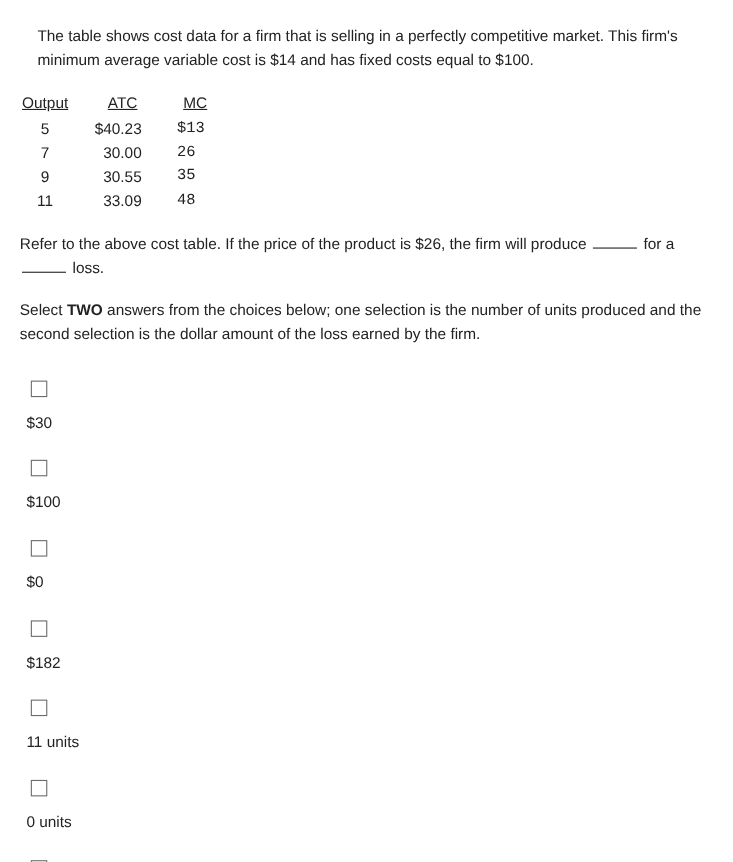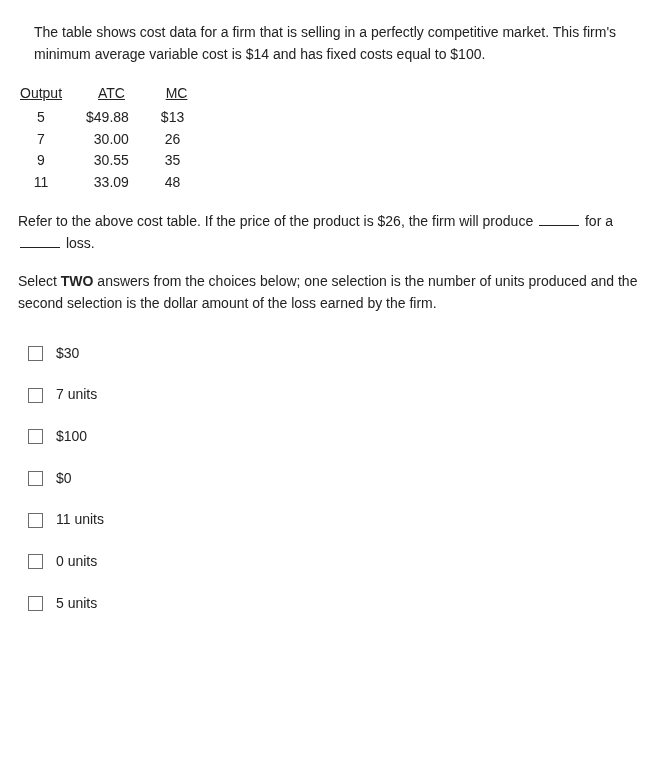--- a/index.html
+++ b/index.html
@@ -23,35 +23,35 @@
     text-decoration: underline;
     padding: 2px 22px 2px 2px;
     text-align: center;
   }
   .cost-table td {
     padding: 0 22px 0 2px;
     text-align: center;
   }
   .cost-table td.out { text-align: center; }
   .cost-table td.atc { text-align: right; padding-right: 30px; }
-  .cost-table td.mc  { text-align: center; padding-right: 30px; }
+  .cost-table td.mc  { text-align: left; padding-right: 30px; font-family: Liberation Mono, monospace; }
   .blank {
     display: inline-block;
     border-bottom: 1px solid #222;
     width: 40px;
     vertical-align: baseline;
     margin: 0 2px;
   }
   .para { margin: 17px 0 14px 0; }
   .choices { margin-top: 18px; }
   .choice {
     display: flex;
-    align-items: center;
     padding: 10px 6px;
     gap: 10px;
+    flex-direction: column;
   }
   .cb {
     appearance: none;
     width: 15px;
     height: 15px;
     border: 1.5px solid #6b6b6b;
     background: #fff;
     cursor: pointer;
     flex: 0 0 auto;
   }
@@ -67,21 +67,21 @@
   <thead>
     <tr>
       <th>Output</th>
       <th>ATC</th>
       <th>MC</th>
     </tr>
   </thead>
   <tbody>
     <tr>
       <td class="out">5</td>
-      <td class="atc">$49.88</td>
+      <td class="atc">$40.23</td>
       <td class="mc">$13</td>
     </tr>
     <tr>
       <td class="out">7</td>
       <td class="atc">30.00</td>
       <td class="mc">26</td>
     </tr>
     <tr>
       <td class="out">9</td>
       <td class="atc">30.55</td>
@@ -104,29 +104,29 @@
   <span>Select </span><b>TWO</b><span> answers from the choices below; one selection is the number of units produced and the second selection is the dollar amount of the loss earned by the firm.</span>
 </p>
 
 <div class="choices">
   <label class="choice">
     <input type="checkbox" class="cb" style="">
     <span class="choice-label">$30</span>
   </label>
   <label class="choice">
     <input type="checkbox" class="cb" style="">
-    <span class="choice-label">7 units</span>
-  </label>
-  <label class="choice">
-    <input type="checkbox" class="cb" style="">
     <span class="choice-label">$100</span>
   </label>
   <label class="choice">
     <input type="checkbox" class="cb" style="">
     <span class="choice-label">$0</span>
+  </label>
+  <label class="choice">
+    <input type="checkbox" class="cb" style="">
+    <span class="choice-label">$182</span>
   </label>
   <label class="choice">
     <input type="checkbox" class="cb" style="">
     <span class="choice-label">11 units</span>
   </label>
   <label class="choice">
     <input type="checkbox" class="cb" style="">
     <span class="choice-label">0 units</span>
   </label>
   <label class="choice">

